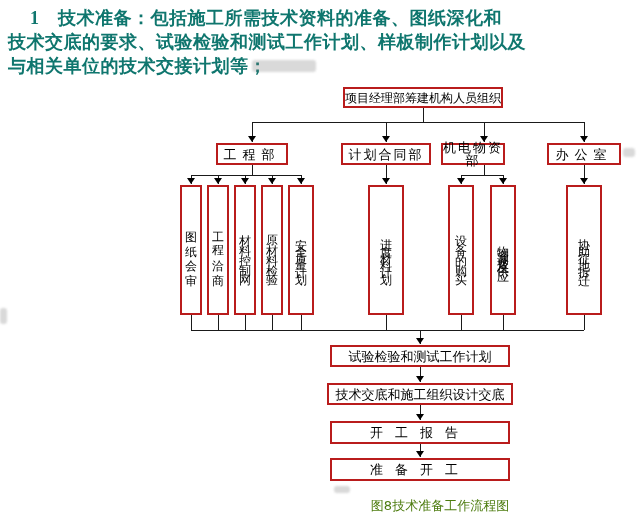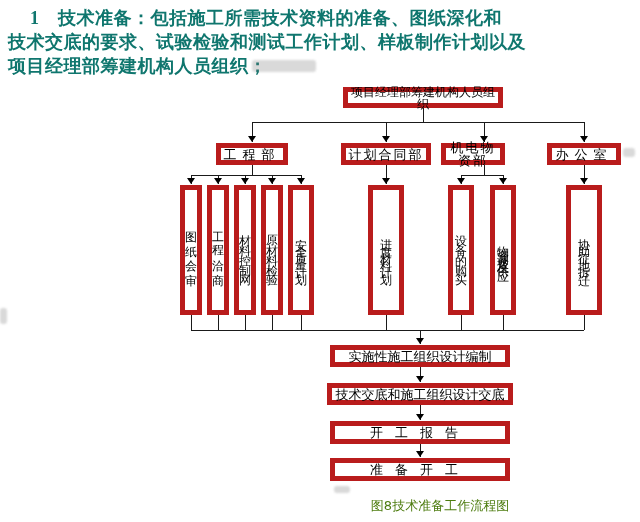--- a/index.html
+++ b/index.html
@@ -16,21 +16,21 @@
   
   .para {
     position:absolute; left:8px; top:6px; width:610px;
     font-family:"Liberation Serif", serif;
     font-weight:bold; font-size:18px; line-height:24px; color:#0f766e;
     letter-spacing:0.5px;
   }
   .para .line1 { text-indent:22px; }
   
   .node {
-    position:absolute; border:5px solid #b91c1c; background:#fff;
+    position:absolute; border:2px solid #b91c1c; background:#fff;
     display:flex; align-items:center; justify-content:center;
     font-size:13px; color:#000; text-align:center; line-height:1;font-family:Liberation Serif, serif;
   }
   .node.small { font-size:12px; }
   .ls2  { letter-spacing:2px; }
   .ls6  { letter-spacing:6px; }
   .ls12 { letter-spacing:12px; }
   .vnode span {
     writing-mode:vertical-rl; text-orientation:upright;
     font-size:12px; color:#000;
@@ -51,21 +51,21 @@
   }
 </style>
 </head>
 <body>
 
 <div class="page">
 
   <div class="para">
     <div class="line1">1　技术准备：包括施工所需技术资料的准备、图纸深化和</div>
     <div>技术交底的要求、试验检验和测试工作计划、样板制作计划以及</div>
-    <div>项目经理部筹建机构人员组织；</div>
+    <div>与相关单位的技术交接计划等；</div>
   </div>
 
   <div class="artifact" style="left:252px;top:60px;width:64px;height:12px;"></div>
   <div class="artifact" style="left:623px;top:148px;width:12px;height:9px;"></div>
   <div class="artifact" style="left:0;top:308px;width:7px;height:16px;"></div>
   <div class="artifact" style="left:334px;top:486px;width:16px;height:7px;"></div>
 
   <svg class="wires" width="640" height="522">
     <defs>
       <marker id="arr" markerWidth="8" markerHeight="8" refX="6" refY="4" orient="auto">
@@ -147,20 +147,20 @@
     <span>设备的购买</span>
   </div>
   <div class="node vnode v7" style="left:490px;top:185px;width:26px;height:130px;">
     <span>物资调拨及供应</span>
   </div>
 
   <div class="node vnode v6" style="left:566px;top:185px;width:36px;height:130px;">
     <span>协助征地拆迁</span>
   </div>
 
-  <div class="node" style="left:330px;top:345px;width:180px;height:22px;">实施性施工组织设计编制</div>
+  <div class="node" style="left:330px;top:345px;width:180px;height:22px;">试验检验和测试工作计划</div>
   <div class="node" style="left:327px;top:383px;width:186px;height:22px;">技术交底和施工组织设计交底</div>
   <div class="node ls12" style="left:330px;top:421px;width:180px;height:23px;">开工报告</div>
   <div class="node ls12" style="left:330px;top:458px;width:180px;height:23px;">准备开工</div>
 
   <div class="caption">图8技术准备工作流程图</div>
 
 </div>
 
 </body></html>

